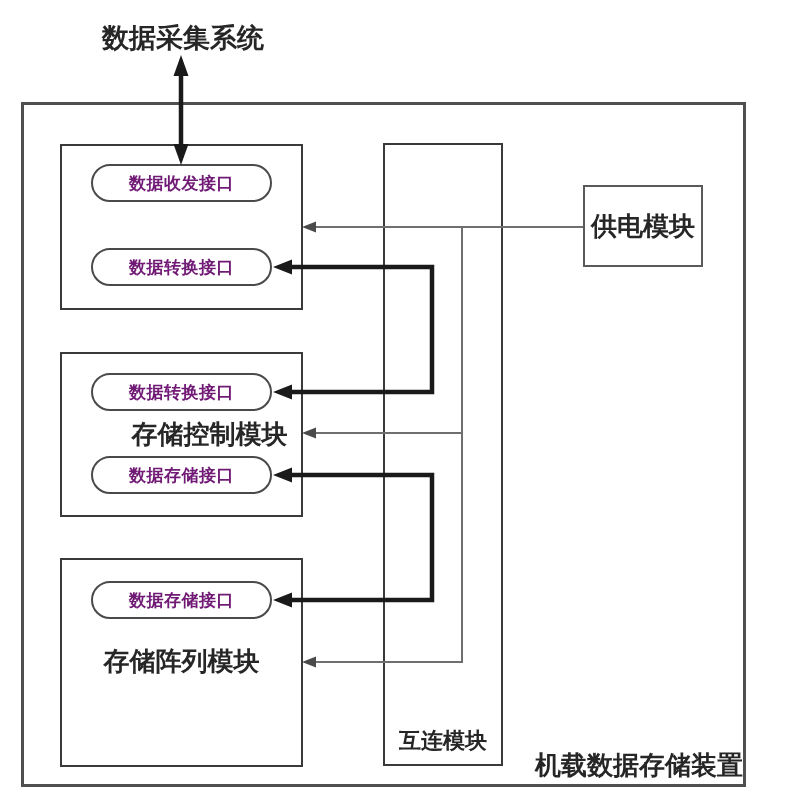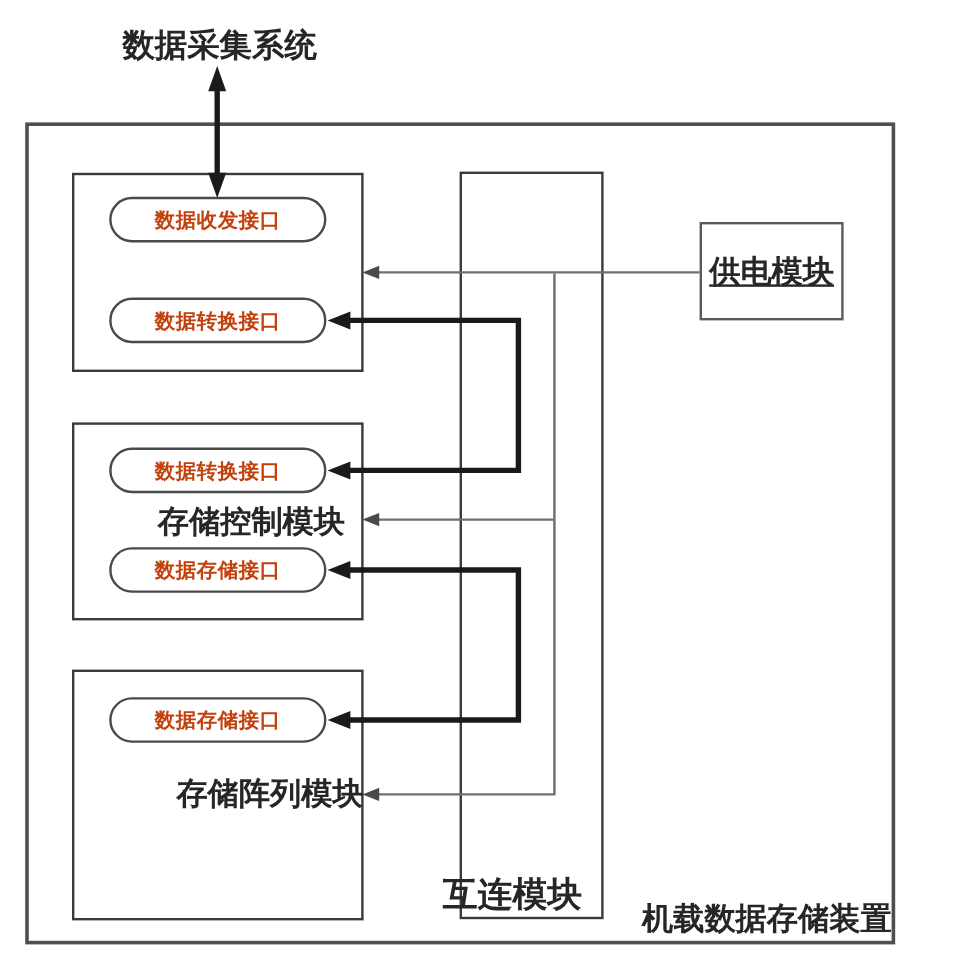--- a/index.html
+++ b/index.html
@@ -29,34 +29,34 @@
   .module-box {
     border: 2.5px solid #3a3a3a;
   }
   .module-interface   { left: 60px;  top: 144px; width: 243px; height: 166px; }
   .module-control     { left: 60px;  top: 352px; width: 243px; height: 165px; }
   .module-array       { left: 60px;  top: 558px; width: 243px; height: 209px; }
   .interconnect-box   { left: 383px; top: 143px; width: 120px; height: 623px; border: 2px solid #3a3a3a; }
   .power-box {
     left: 583px; top: 185px; width: 120px; height: 82px;
     border: 2px solid #5a5a5a;
-    display: flex; align-items: center; justify-content: center; text-decoration: underline;
+    display: flex; align-items: center; justify-content: center;
   }
   .pill {
     position: absolute;
     left: 91px;
     width: 181px; height: 38px;
     border: 2px solid #4a4a4a;
     border-radius: 20px;
     box-sizing: border-box;
     display: flex; align-items: center; justify-content: center;
     font-size: 17px;
     font-weight: 700;
     letter-spacing: 0.5px;
-    color: #c2410c;
+    color: #701a75;
     background: #ffffff;
   }
   .pill-1a { top: 164px; }
   .pill-1b { top: 248px; }
   .pill-2a { top: 373px; }
   .pill-2b { top: 456px; }
   .pill-3a { top: 581px; }
   .label {
     position: absolute;
     font-weight: 700;
@@ -67,24 +67,24 @@
     font-size: 27px;
     text-align: center;
   }
   .module-label {
     left: 60px; width: 243px;
     font-size: 26px;
     text-align: center;
   }
   .m1-label { top: 209px; }
   .m2-label { top: 417px; margin-left: 28px; }
-  .m3-label { top: 644px; text-align: right; }
+  .m3-label { top: 644px; }
   .interconnect-label {
-    left: 367px; top: 726px; width: 120px;
-    font-size: 29px;
+    left: 383px; top: 726px; width: 120px;
+    font-size: 22px;
     text-align: center;
   }
   .power-label {
     font-size: 26px;
     font-weight: 700;
   }
   .device-label {
     left: 520px; top: 748px; width: 223px;
     font-size: 26px;
     text-align: right;

